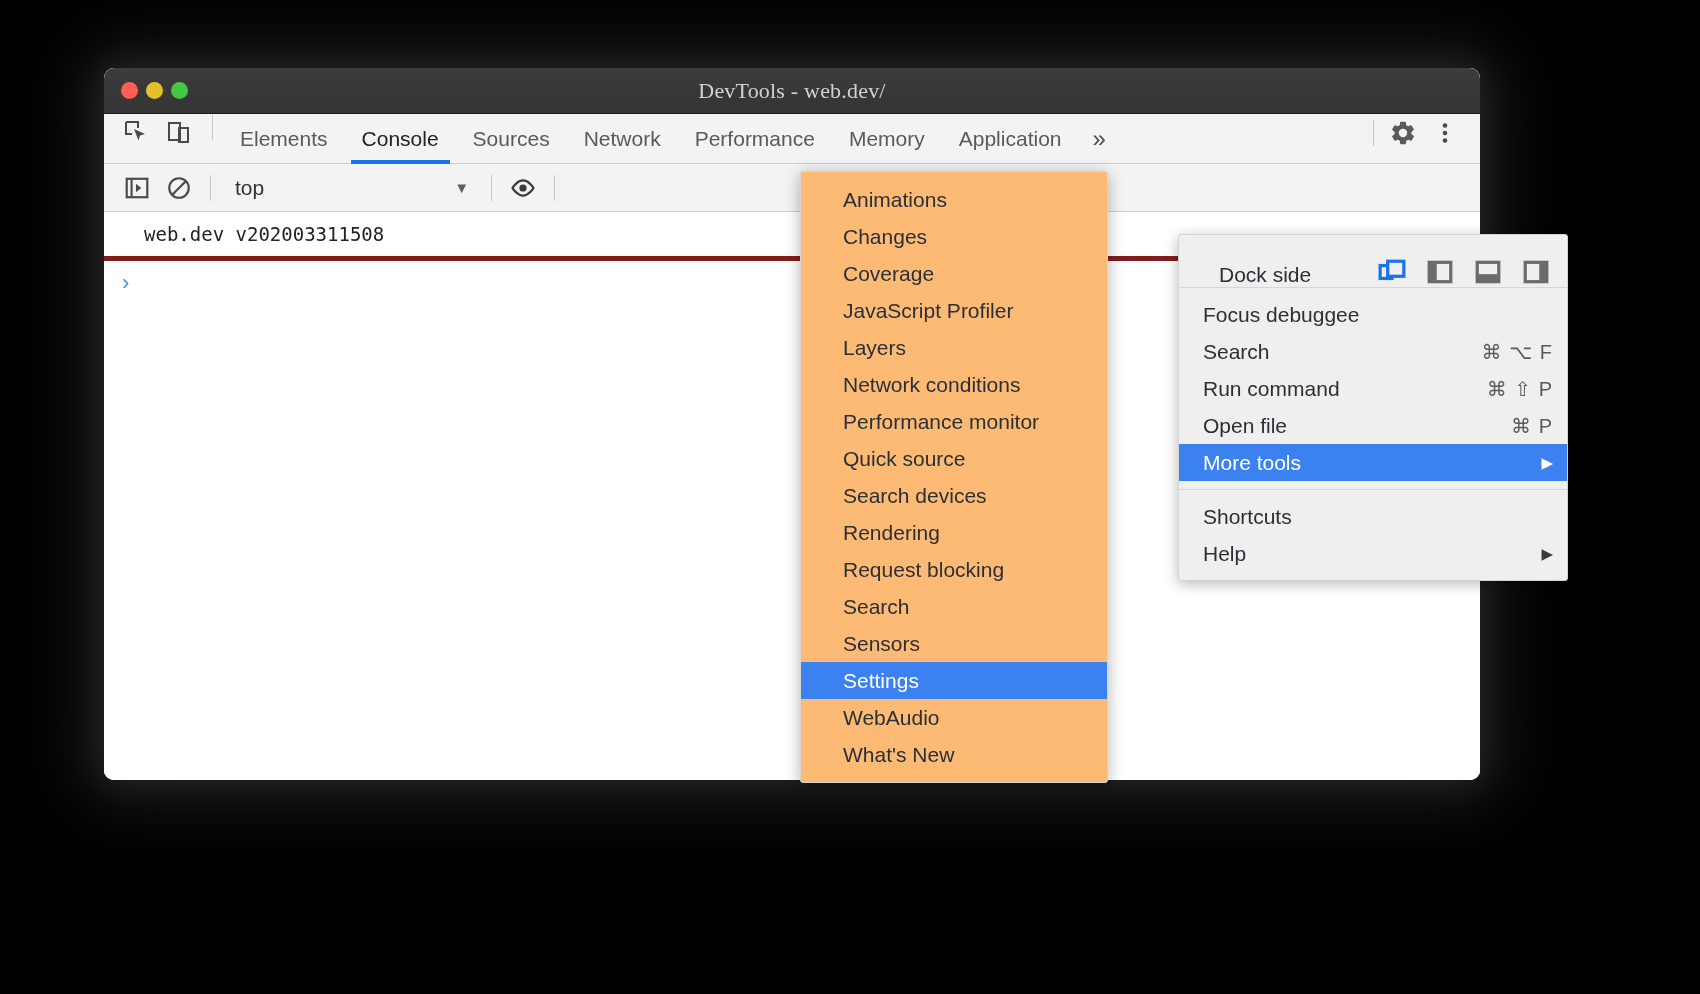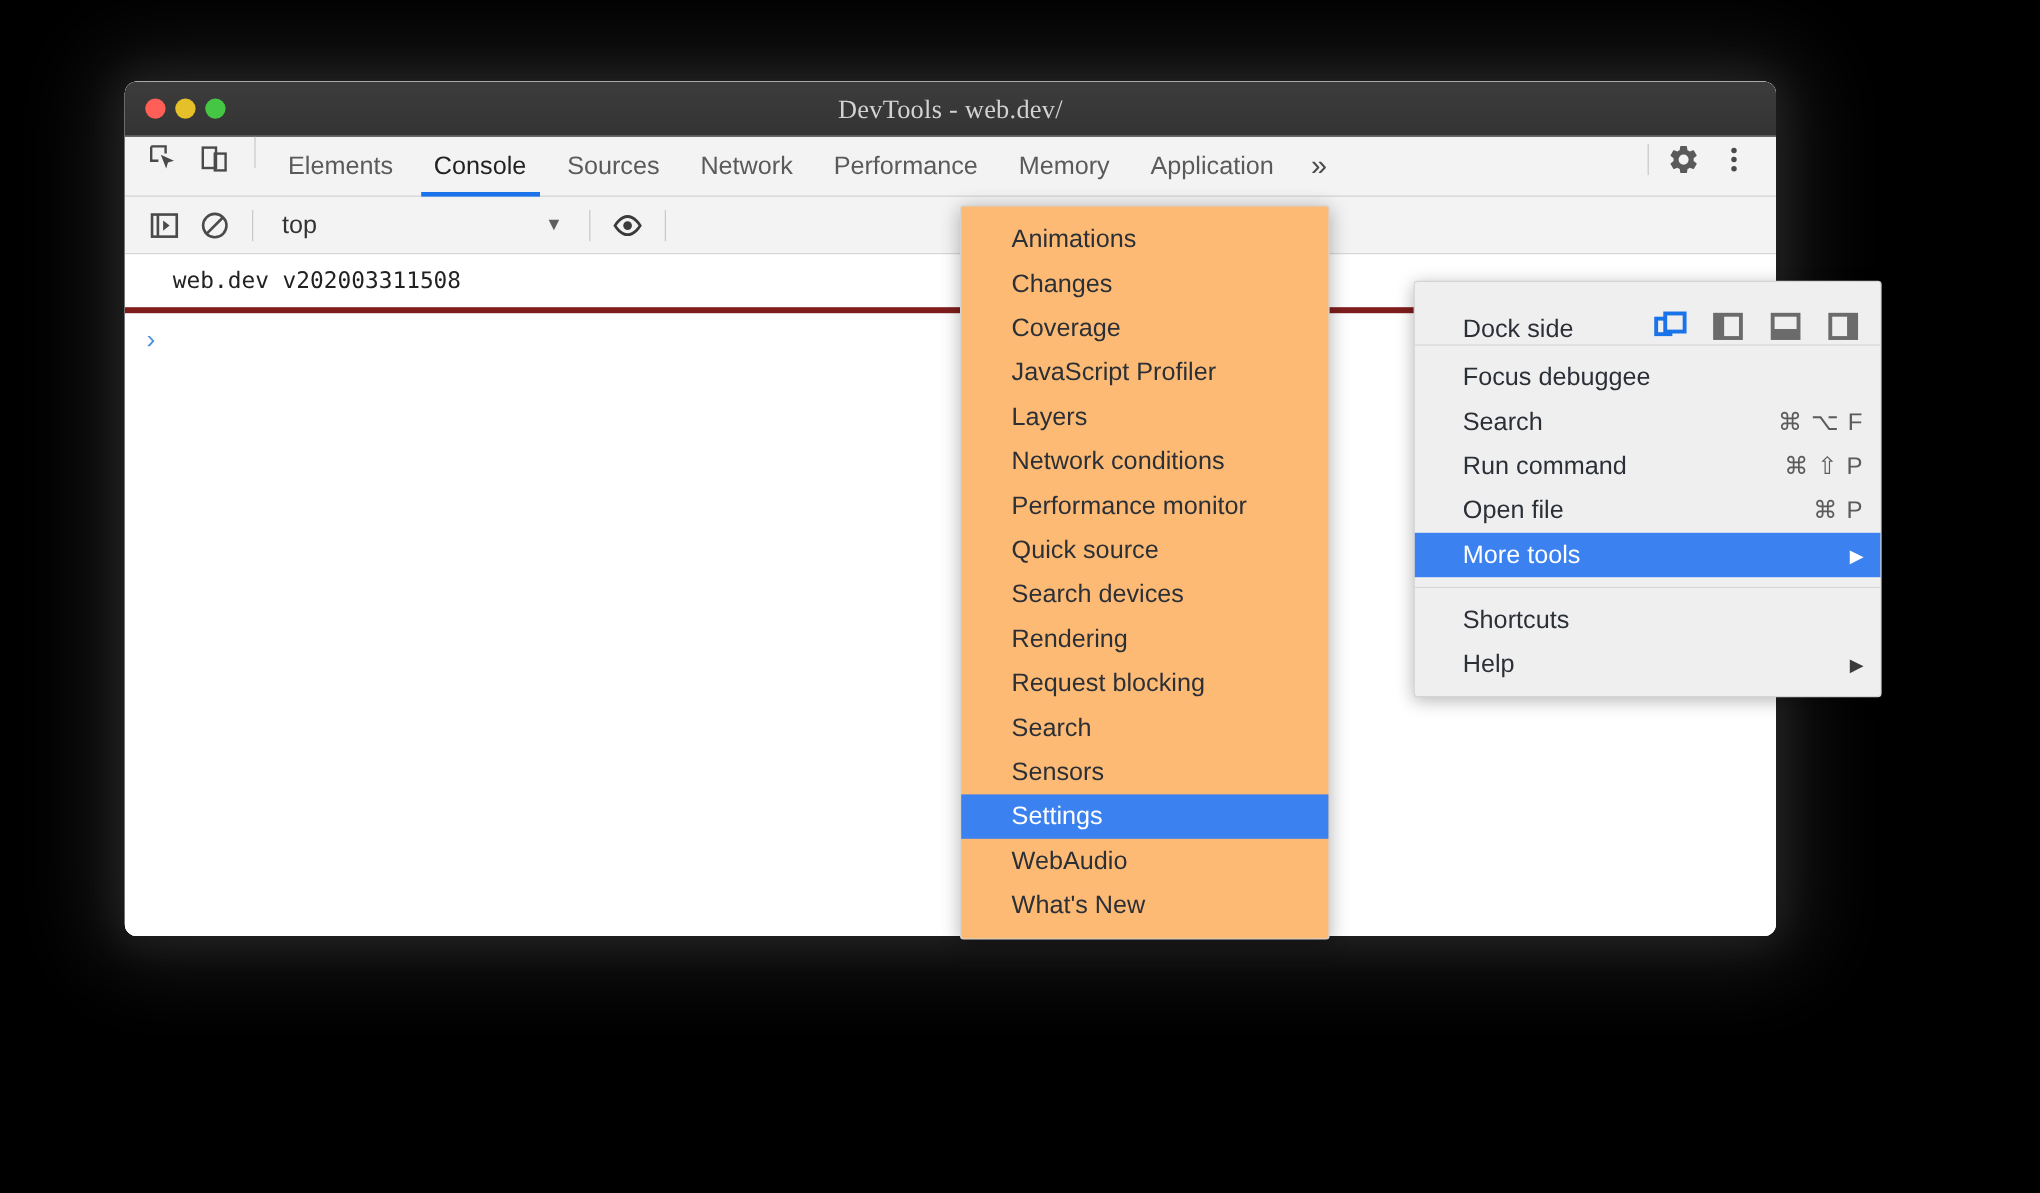--- a/index.html
+++ b/index.html
@@ -224,21 +224,21 @@
   .menu-divider {
     height: 1px;
     background: #d6d6d6;
     margin: 0;
   }
   .menu-item {
     position: relative;
     height: 37px;
     display: flex;
     align-items: center;
-    padding: 0 14px 0 40px;
+    padding: 0 14px 0 24px;
     font-size: 21px;
     color: #2b2f36;
     white-space: nowrap;
     box-sizing: border-box;
   }
   .menu-item.selected {
     background: #3b82f0;
     color: #ffffff;
   }
   .menu-item .shortcut {

